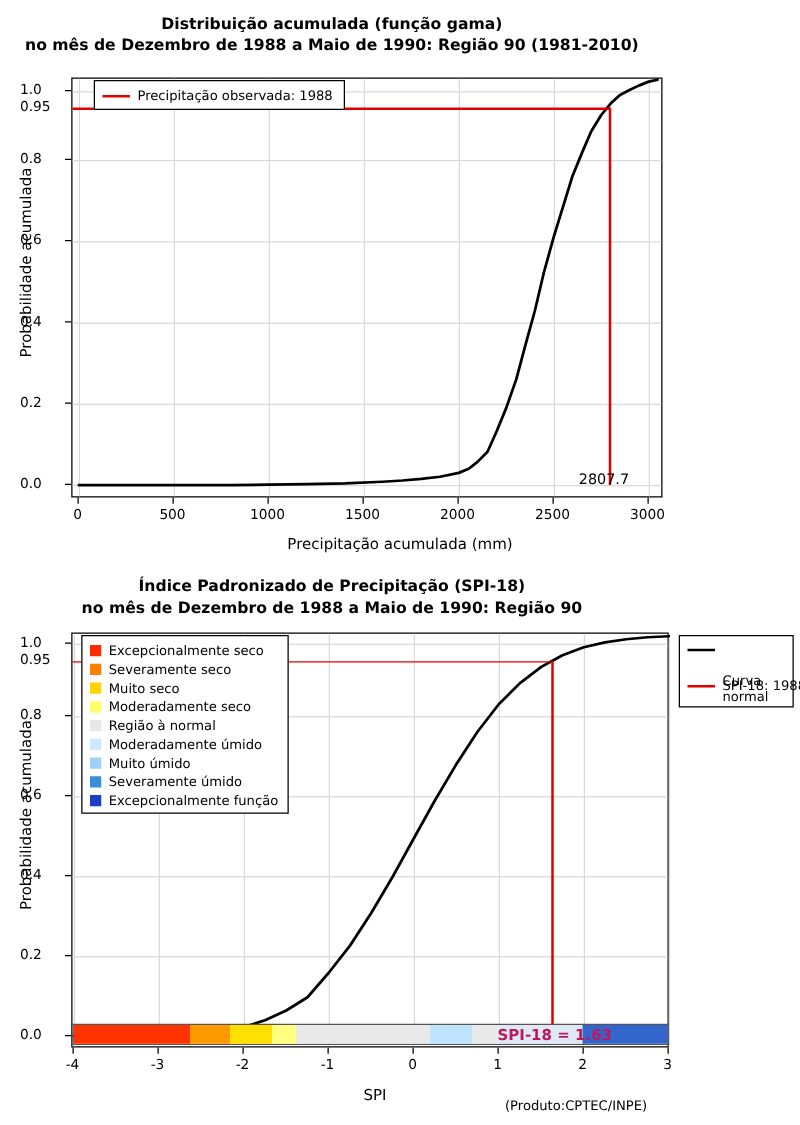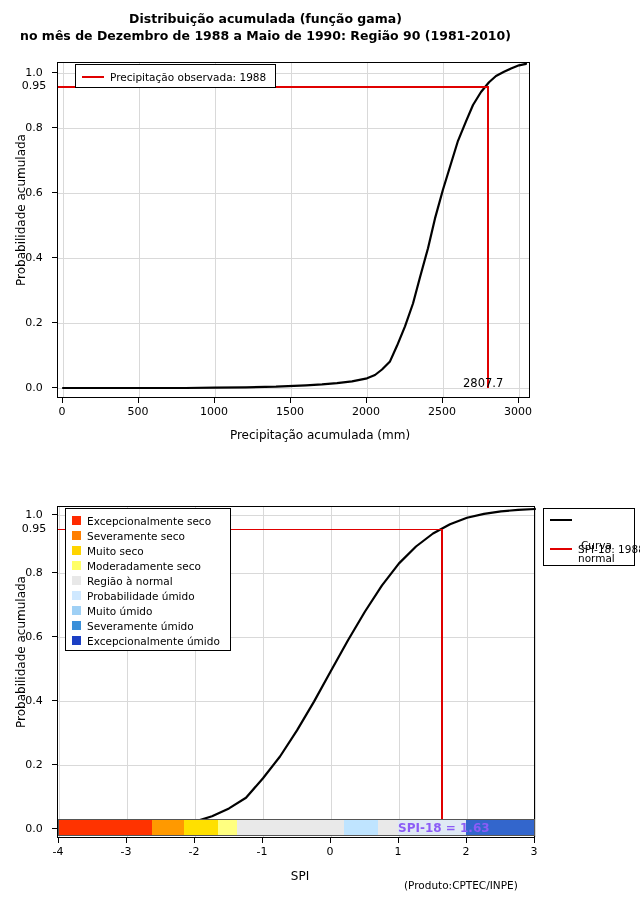--- a/index.html
+++ b/index.html
@@ -52,21 +52,21 @@
   .gridline.h { left: 0; right: 0; height: 1px; }
   .gridline.v { top: 0; bottom: 0; width: 1px; }
 
   .tick-label {
     position: absolute;
     font-size: 11px;
     color: #000;
     white-space: nowrap;
   }
   .tick-label.y {
-    text-align: center;
+    text-align: left;
     transform: translateY(-50%);
   }
   .tick-label.x {
     text-align: center;
     transform: translateX(-50%);
   }
   .tick-mark {
     position: absolute;
     background: #000;
   }
@@ -101,21 +101,20 @@
     color: #000;
     white-space: nowrap;
   }
 
   .legend {
     position: absolute;
     background: #ffffff;
     border: 1px solid #000000;
     box-sizing: border-box;
     padding: 4px 6px;
-    text-align: center;
   }
   .legend-row {
     display: flex;
     align-items: center;
     height: 15px;
     font-size: 10.5px;
     white-space: nowrap;
   }
   .legend-swatch {
     width: 9px;
@@ -143,21 +142,21 @@
     position: absolute;
     display: flex;
     border: 1px solid #555;
     box-sizing: border-box;
   }
   .spi-seg { height: 100%; }
   .spi-bar-label {
     position: absolute;
     font-size: 12px;
     font-weight: bold;
-    color: #8b5cf6;
+    color: #be185d;
     white-space: nowrap;
   }
 
   .credit {
     position: absolute;
     font-size: 10.5px;
     color: #000;
     white-space: nowrap;
   }
 </style>
@@ -237,20 +236,24 @@
     <div class="legend" style="left:75px; top:64px; width:201px; height:24px;">
       <div class="legend-row">
         <span class="legend-line" style="border-top-color:#e00000;"></span>
         <span class="legend-label">Precipitação observada: 1988</span>
       </div>
     </div>
   </div>
 
   <div class="panel" id="panel-bottom">
 
+    <div class="title" style="top:8px;">
+      <div>Índice Padronizado de Precipitação (SPI-18)</div>
+      <div>no mês de Dezembro de 1988 a Maio de 1990: Região 90</div>
+    </div>
 
     <div class="plot" id="plot-bottom" style="left:57px; top:54px; width:478px; height:332px;">
 
       <div class="gridline h" style="top:322px;"></div>
       <div class="gridline h" style="top:258px;"></div>
       <div class="gridline h" style="top:194px;"></div>
       <div class="gridline h" style="top:130px;"></div>
       <div class="gridline h" style="top:66px;"></div>
       <div class="gridline h" style="top:8px;"></div>
 
@@ -336,33 +339,33 @@
       <div class="legend-row">
         <span class="legend-swatch" style="background:#ffff66;"></span>
         <span class="legend-label">Moderadamente seco</span>
       </div>
       <div class="legend-row">
         <span class="legend-swatch" style="background:#e8e8e8;"></span>
         <span class="legend-label">Região à normal</span>
       </div>
       <div class="legend-row">
         <span class="legend-swatch" style="background:#cfe8ff;"></span>
-        <span class="legend-label">Probabilidade úmido</span>
+        <span class="legend-label">Moderadamente úmido</span>
       </div>
       <div class="legend-row">
         <span class="legend-swatch" style="background:#9fd0f5;"></span>
         <span class="legend-label">Muito úmido</span>
       </div>
       <div class="legend-row">
         <span class="legend-swatch" style="background:#3a8fd9;"></span>
         <span class="legend-label">Severamente úmido</span>
       </div>
       <div class="legend-row">
         <span class="legend-swatch" style="background:#1b3fc4;"></span>
-        <span class="legend-label">Excepcionalmente úmido</span>
+        <span class="legend-label">Excepcionalmente função</span>
       </div>
     </div>
 
     <div class="legend" style="left:543px; top:56px; width:92px; height:58px;">
       <div class="legend-row legend-two-line">
         <span class="legend-line" style="border-top-color:#000000;"></span>
         <span class="legend-label">
           <span>Curva</span><br>
           <span>normal</span>
         </span>

